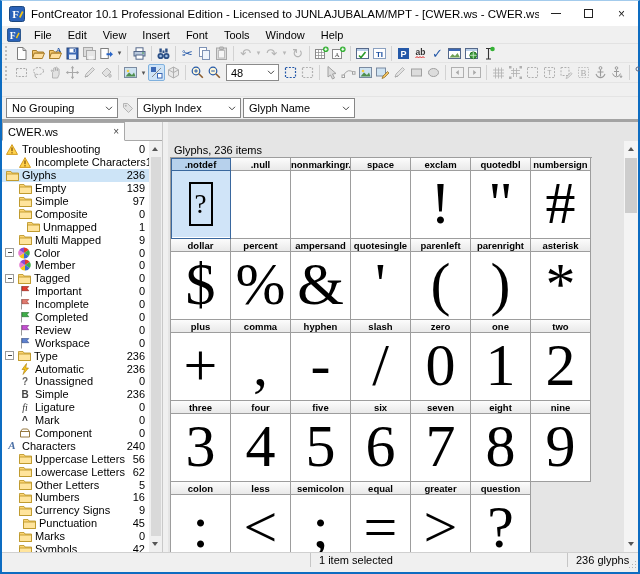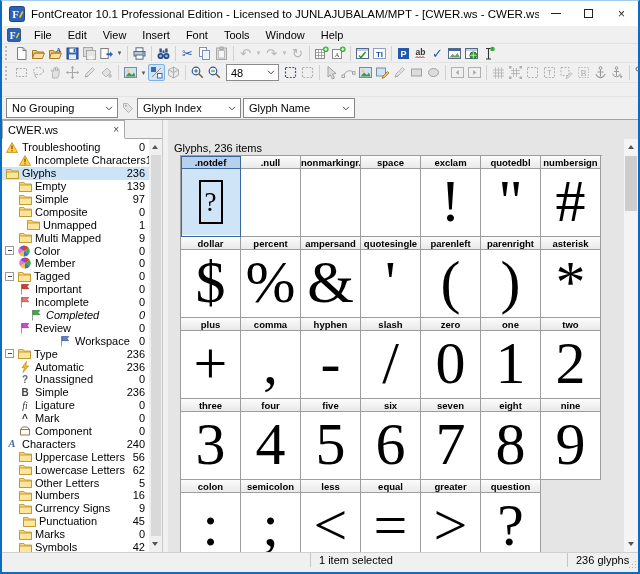--- a/index.html
+++ b/index.html
@@ -39,21 +39,21 @@
   .tb-combo .chev{margin-left:auto;padding-right:3px;display:inline-flex}
   .dockgap{height:14px;border-bottom:1px solid #e4e4e4}
 
   
   .groupbar{height:22px;display:flex;align-items:center;padding-left:2px}
   .combo{height:20px;background:#fff;border:1px solid #868686;font-size:11px;display:flex;align-items:center;padding-left:5px;flex:none}
   .combo .chev{margin-left:auto;padding-right:4px;display:inline-flex}
   .gb-btn{width:13px;height:14px;margin:0 3px;display:inline-flex;align-items:center;justify-content:center;flex:none}
 
   
-  .content{height:433px;display:flex;background:#fff;border-top:1px solid #a3a3a3}
+  .content{height:433px;display:flex;background:#fff;border-top:3px solid #a3a3a3}
   .sidepanel{width:161px;position:relative;background:#fff;border-right:1px solid #c9c9c9;flex:none}
   .tabbar{height:19px;background:#f0f0f0;display:flex;border-bottom:1px solid #a9a9a9}
   .tab{width:123px;height:19px;margin-bottom:-1px;background:#fff;border:1px solid #a9a9a9;border-bottom-color:#fff;display:flex;align-items:center;padding:0 5px;font-size:11px}
   .tabx{margin-left:auto;font-size:10px;color:#444;line-height:10px}
   .tree{position:absolute;top:19px;left:0;right:13px;bottom:0;overflow:hidden;padding-top:2px}
   .trow{height:12.9px;display:flex;align-items:center;font-size:11px;padding-right:4px;white-space:nowrap;line-height:12px}
   .trow.sel{background:#cde4f7}
   .exp{width:9px;height:9px;border:1px solid #9a9a9a;background:#fff;margin:0 3px 0 0;flex:none;position:relative}
   .exp:before{content:"";position:absolute;left:1.5px;right:1.5px;top:3.2px;height:1px;background:#444}
   .ticon{width:14px;height:12px;display:inline-flex;align-items:center;justify-content:center;margin-right:3px;flex:none}
@@ -61,21 +61,21 @@
   .tch{font-size:10px;font-weight:bold;color:#666;line-height:11px}
   .tcount{margin-left:auto}
   .tree-sb{position:absolute;top:19px;right:0;width:13px;bottom:0;background:#f0f0f0}
   .arr-u{width:0;height:0;border-left:3.5px solid transparent;border-right:3.5px solid transparent;border-bottom:4px solid #555;position:absolute;left:3px}
   .arr-d{width:0;height:0;border-left:3.5px solid transparent;border-right:3.5px solid transparent;border-top:4px solid #555;position:absolute;left:3px}
   .tree-thumb{position:absolute;left:1.5px;width:10px;background:#d9d9d9}
   .splitter{width:5px;background:#f0f0f0;flex:none}
 
   .glyphpanel{flex:1;position:relative;overflow:hidden;background:#e5e5e5}
   .gl-label{position:absolute;top:22px;left:6px;font-size:11px}
-  .ggrid{position:absolute;left:12px;top:35px;width:422px;display:grid;grid-template-columns:repeat(7,60px);border-top:1px solid #9d9d9d;border-left:1px solid #9d9d9d}
+  .ggrid{position:absolute;left:2px;top:35px;width:422px;display:grid;grid-template-columns:repeat(7,60px);border-top:1px solid #9d9d9d;border-left:1px solid #9d9d9d}
   .gcell{width:60px;height:81px;border-right:1px solid #9d9d9d;border-bottom:1px solid #9d9d9d;background:#fff}
   .ghead{height:13px;font-size:9.5px;font-weight:bold;text-align:center;line-height:13px;background:linear-gradient(#fcfcfc,#e9e9e9);border-bottom:1px solid #9d9d9d;overflow:hidden;white-space:nowrap}
   .gbody{height:66px;text-align:center;font-family:"Liberation Serif","DejaVu Serif",serif;font-size:60px;line-height:65px;overflow:hidden}
   .gbody.boxed{display:flex;align-items:center;justify-content:center;font-size:28px;line-height:normal}
   .gcell.sel{outline:1px solid #39679e;outline-offset:-1px}
   .gcell.sel .ghead{background:#b7d1ec;border-bottom-color:#39679e}
   .gcell.sel .gbody{background:#d0e4f8}
   .notdefbox{width:24px;height:44px;border:2px solid #000;display:flex;align-items:center;justify-content:center;font-size:27px}
   .gsb{position:absolute;top:19px;right:0;width:14px;bottom:0;background:#f4f4f4}
   .gsb .arr-u{left:3.5px;top:6px}
@@ -792,41 +792,41 @@
           <div class="trow" style="padding-left: 16px;">
             <span class="ticon">
               <svg width="12" height="12" viewBox="0 0 12 12">
                 <path d="M2.5 1v10.5" stroke="#9a9a9a"></path>
                 <path d="M3 1.5h6.8L8 3.6l1.8 2.1H3z" fill="#e07a70" stroke="#9a3a30" stroke-width="0.6"></path>
               </svg>
             </span>
             <span class="tlabel">Incomplete</span>
             <span class="tcount">0</span>
           </div>
-          <div class="trow" style="padding-left: 27px; font-style: italic;">
+          <div class="trow" style="padding-left: 16px;">
             <span class="ticon">
               <svg width="12" height="12" viewBox="0 0 12 12">
                 <path d="M2.5 1v10.5" stroke="#9a9a9a"></path>
                 <path d="M3 1.5h6.8L8 3.6l1.8 2.1H3z" fill="#3fae49" stroke="#1f6f28" stroke-width="0.6"></path>
               </svg>
             </span>
             <span class="tlabel">Completed</span>
             <span class="tcount">0</span>
           </div>
           <div class="trow" style="padding-left: 16px;">
             <span class="ticon">
               <svg width="12" height="12" viewBox="0 0 12 12">
                 <path d="M2.5 1v10.5" stroke="#9a9a9a"></path>
                 <path d="M3 1.5h6.8L8 3.6l1.8 2.1H3z" fill="#c44fd0" stroke="#7a2a85" stroke-width="0.6"></path>
               </svg>
             </span>
             <span class="tlabel">Review</span>
             <span class="tcount">0</span>
           </div>
-          <div class="trow" style="padding-left: 16px; margin-left: 40px;">
+          <div class="trow" style="padding-left: 16px;">
             <span class="ticon">
               <svg width="12" height="12" viewBox="0 0 12 12">
                 <path d="M2.5 1v10.5" stroke="#9a9a9a"></path>
                 <path d="M3 1.5h6.8L8 3.6l1.8 2.1H3z" fill="#5f82d0" stroke="#2f4a8a" stroke-width="0.6"></path>
               </svg>
             </span>
             <span class="tlabel">Workspace</span>
             <span class="tcount">0</span>
           </div>
           <div class="trow" style="padding-left: 3px;">
@@ -1096,26 +1096,26 @@
           </div>
           <div class="gcell">
             <div class="ghead">nine</div>
             <div class="gbody">9</div>
           </div>
           <div class="gcell">
             <div class="ghead">colon</div>
             <div class="gbody">:</div>
           </div>
           <div class="gcell">
+            <div class="ghead">less</div>
+            <div class="gbody">&lt;</div>
+          </div>
+          <div class="gcell">
             <div class="ghead">semicolon</div>
             <div class="gbody">;</div>
-          </div>
-          <div class="gcell">
-            <div class="ghead">less</div>
-            <div class="gbody">&lt;</div>
           </div>
           <div class="gcell">
             <div class="ghead">equal</div>
             <div class="gbody">=</div>
           </div>
           <div class="gcell">
             <div class="ghead">greater</div>
             <div class="gbody">&gt;</div>
           </div>
           <div class="gcell">

